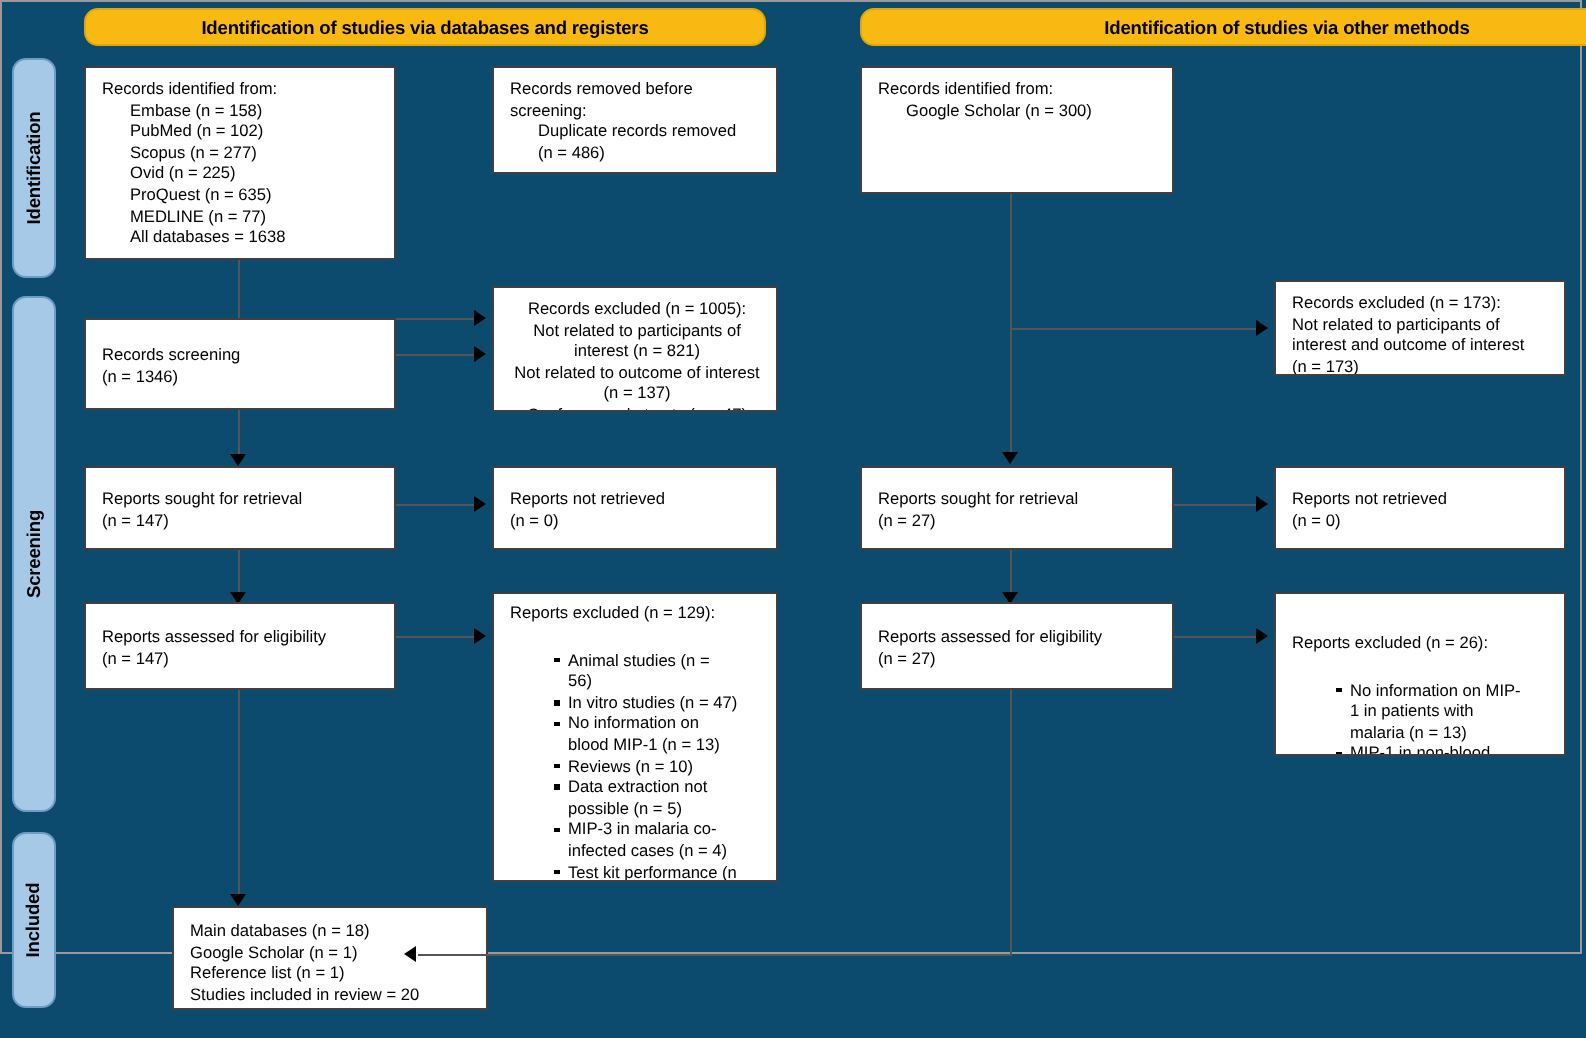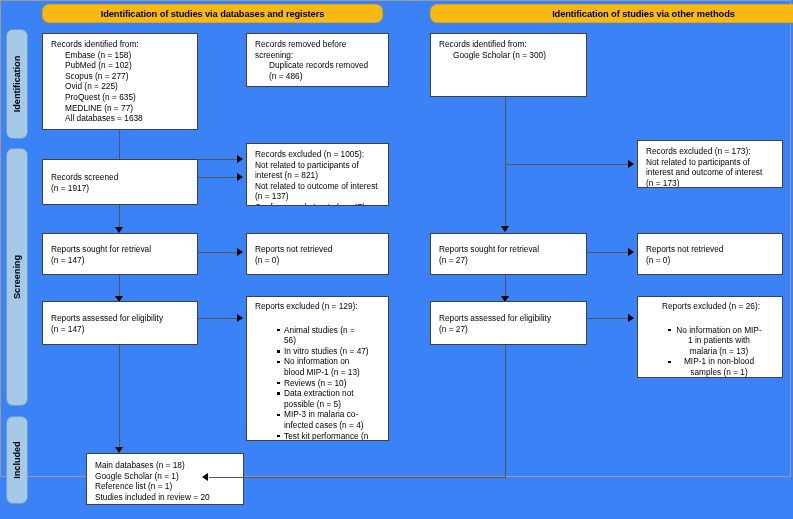--- a/index.html
+++ b/index.html
@@ -5,21 +5,21 @@
 <style>
   html,body{margin:0;padding:0;background:#ffffff;}
   body{
     font-family:"Liberation Sans", sans-serif;
     -webkit-font-smoothing:antialiased;
   }
   #canvas{
     position:relative;
     width:793px;
     height:519px;
-    background:#3b82f6;
+    background:#0c4a6e;
     overflow:hidden;
   }
   
   .outer-frame{
     position:absolute;
     left:0px; top:0px;
     width:791px; height:477px;
     border:1px solid #9a9a9a;
     box-sizing:border-box;
     pointer-events:none;
@@ -168,25 +168,25 @@
     <div class="ln indent">Duplicate records removed</div>
     <div class="ln indent">(n = 486)</div>
   </div>
 
   <div class="ln-v" style="left:119px;top:130px;height:29px;"></div>
   <div class="ln-h" style="left:119px;top:159px;width:118px;"></div>
   <div class="arrow-r" style="left:237px;top:155px;"></div>
   <div class="ln-v" style="left:119px;top:159px;height:4px;"></div>
 
   <div class="box vcenter" style="left:42px;top:159px;width:156px;height:46px;">
-    <div class="ln">Records screened</div>
-    <div class="ln">(n = 1917)</div>
-  </div>
-
-  <div class="box" style="left:246px;top:143px;width:143px;height:63px;">
+    <div class="ln">Records screening</div>
+    <div class="ln">(n = 1346)</div>
+  </div>
+
+  <div class="box" style="left:246px;top:143px;width:143px;height:63px;text-align:center;">
     <div class="ln">Records excluded (n = 1005):</div>
     <div class="ln">Not related to participants of</div>
     <div class="ln">interest (n = 821)</div>
     <div class="ln">Not related to outcome of interest</div>
     <div class="ln">(n = 137)</div>
     <div class="ln">Conference abstracts (n = 47)</div>
   </div>
 
   <div class="ln-h" style="left:198px;top:177px;width:39px;"></div>
   <div class="arrow-r" style="left:237px;top:173px;"></div>
@@ -277,21 +277,21 @@
   <div class="arrow-r" style="left:628px;top:248px;"></div>
 
   <div class="ln-v" style="left:505px;top:275px;height:24px;"></div>
   <div class="arrow-d" style="left:501px;top:296px;"></div>
 
   <div class="box vcenter" style="left:430px;top:301px;width:157px;height:44px;">
     <div class="ln">Reports assessed for eligibility</div>
     <div class="ln">(n = 27)</div>
   </div>
 
-  <div class="box" style="left:637px;top:296px;width:146px;height:82px;padding-top:4px;text-align:center;">
+  <div class="box" style="left:637px;top:296px;width:146px;height:82px;padding-top:19px;">
     <div class="ln">Reports excluded (n = 26):</div>
     <ul class="bl">
       <li>No information on MIP-1 in patients with malaria (n = 13)</li>
       <li>MIP-1 in non-blood samples (n = 1)</li>
 
     </ul>
   </div>
 
   <div class="ln-h" style="left:587px;top:318px;width:41px;"></div>
   <div class="arrow-r" style="left:628px;top:314px;"></div>

